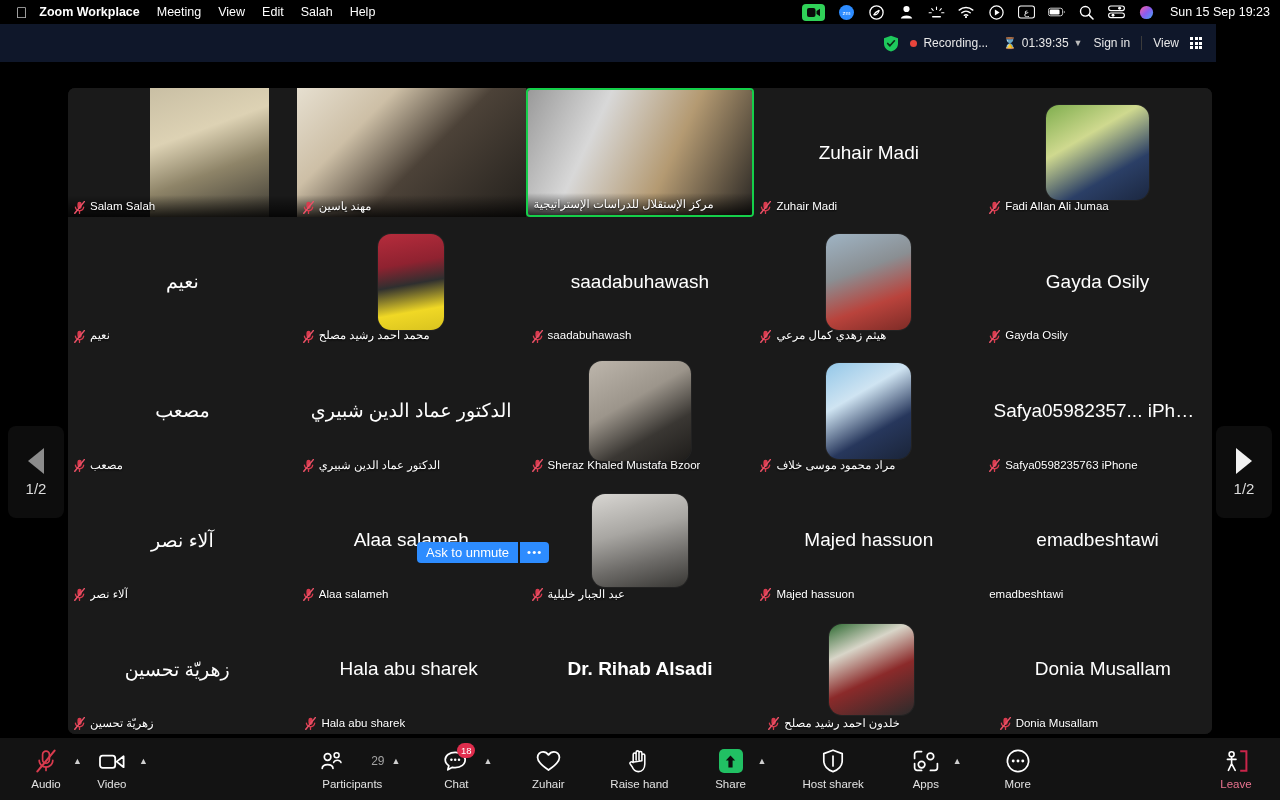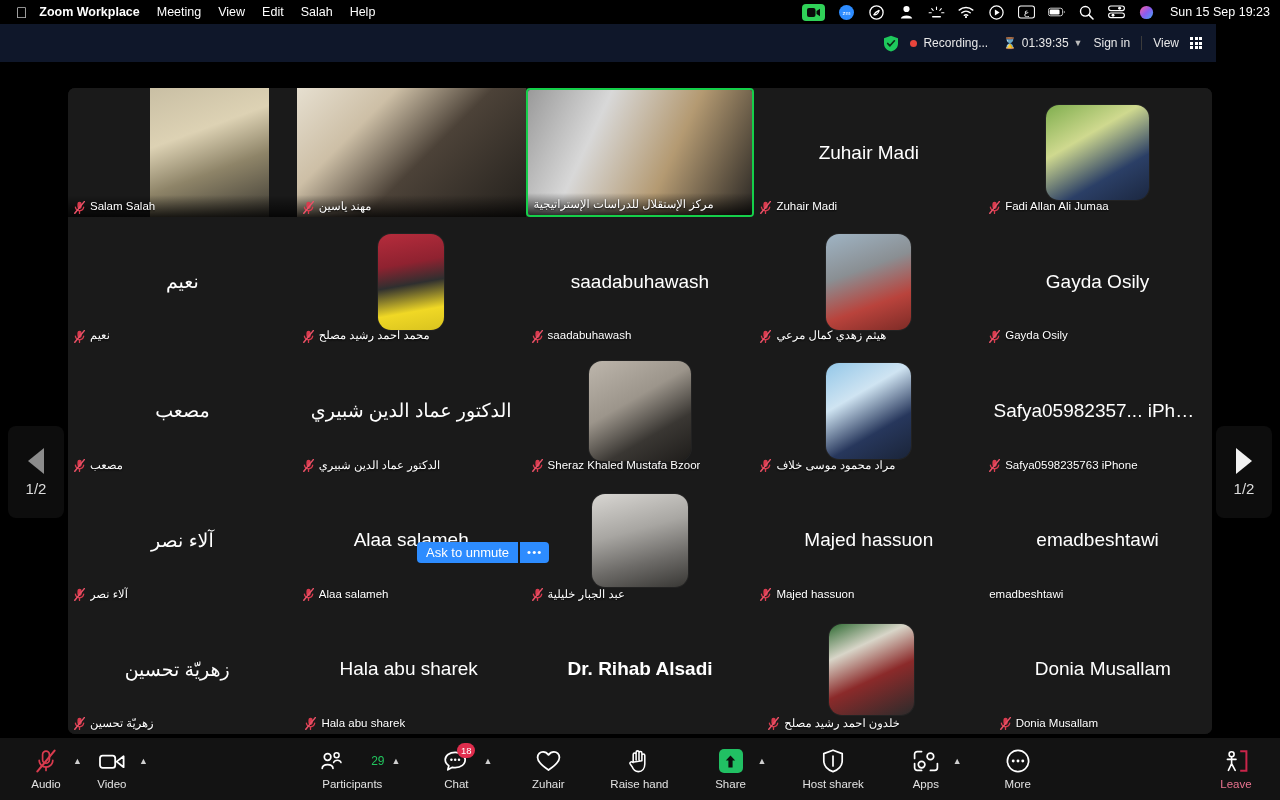--- a/index.html
+++ b/index.html
@@ -151,21 +151,21 @@
     display:flex; flex-direction:column; align-items:center;
     min-width:52px; cursor:pointer; padding:0 6px;
   }
   .tb-icon { height:26px; display:flex; align-items:center; justify-content:center; }
   .tb-label { color:#e2e2e2; font-size:11.5px; margin-top:4px; white-space:nowrap; }
   .tb-label.red { color:#e8738f; }
   .tb-unit { display:flex; align-items:flex-start; }
   .tb-caret {
     color:#cfcfcf; font-size:9px; margin-top:8px; margin-left:1px; cursor:pointer;
   }
-  .count-txt { color:#22c55e; font-size:12px; margin-left:21px; }
+  .count-txt { color:#a3a3a3; font-size:12px; margin-left:21px; }
   .badge {
     position:absolute; top:-5px; left:13px; background:#e02d4d; color:#fff;
     font-size:9.5px; min-width:18px; height:15px; border-radius:8px;
     display:flex; align-items:center; justify-content:center; padding:0 4px;
   }
   .share-sq {
     width:24px; height:24px; background:#21c063; border-radius:5px;
     display:flex; align-items:center; justify-content:center;
   }
 </style>

